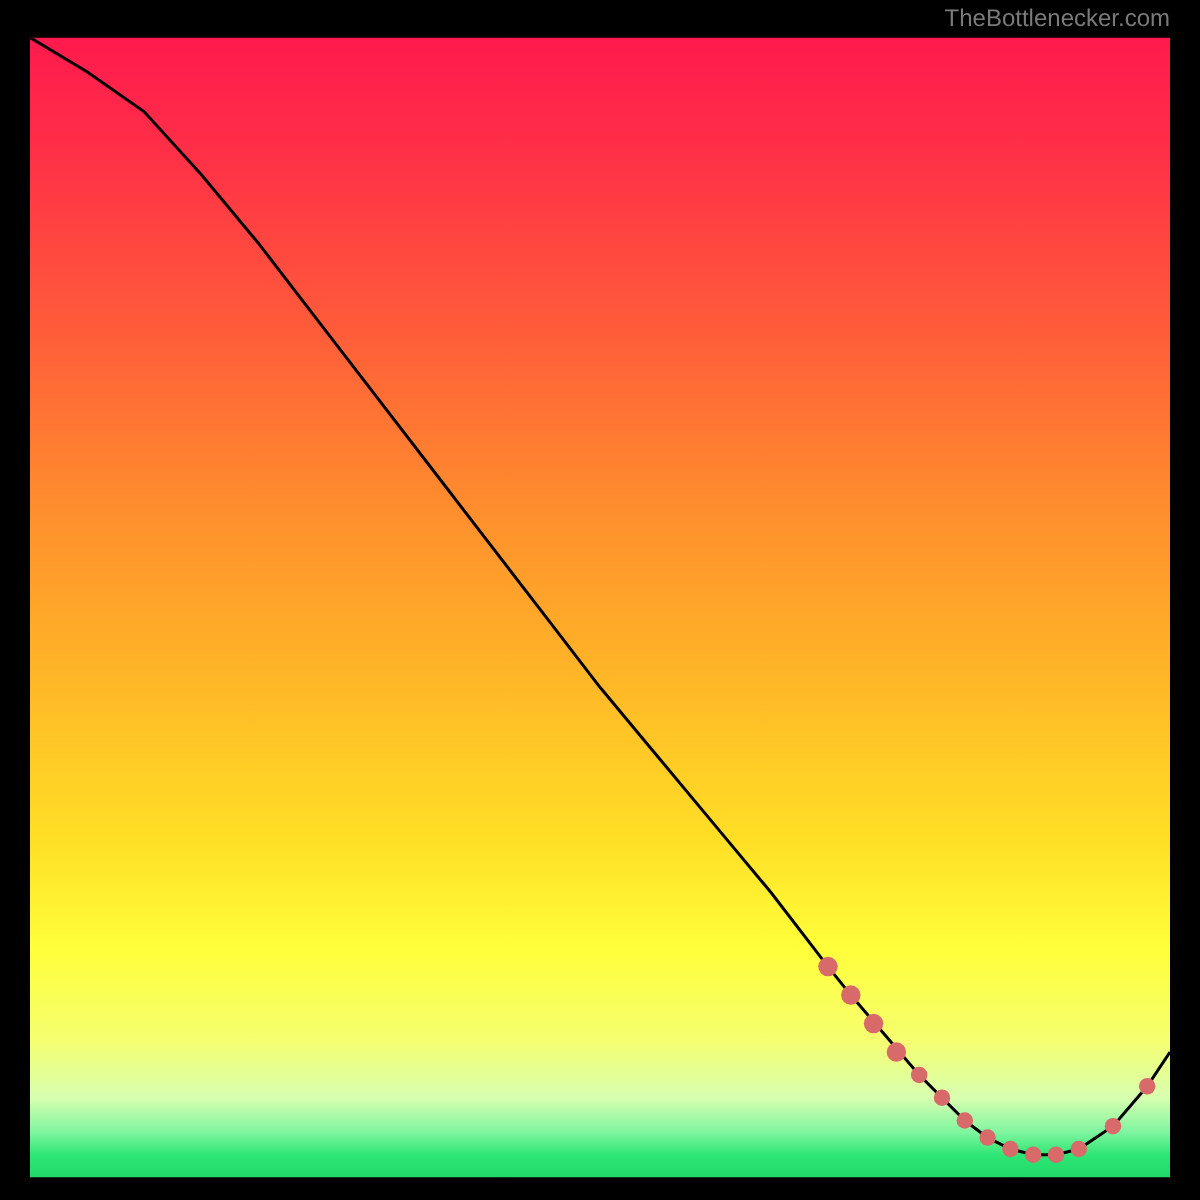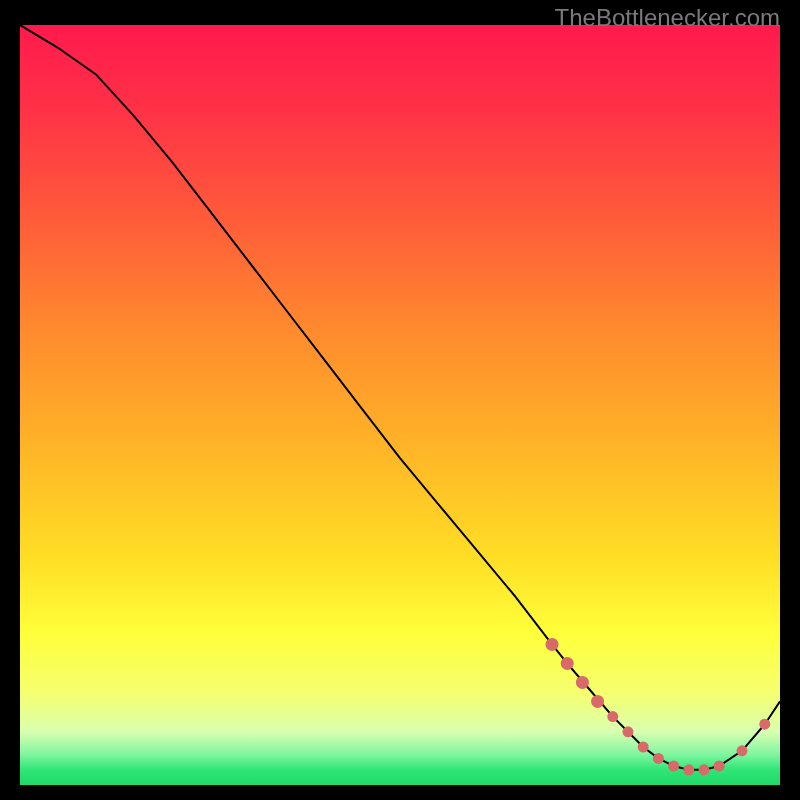--- a/index.html
+++ b/index.html
@@ -8,21 +8,21 @@
     height: 800px;
     background: #000;
     position: relative;
     font-family: Arial, sans-serif;
   }
   .attribution {
     position: absolute;
     top: 4px;
     right: 20px;
     color: #7a7a7a;
-    font-size: 24px;
+    font-size: 16px;
     font-weight: 500;
     z-index: 10;
   }
   .plot-area {
     position: absolute;
     left: 20px;
     top: 25px;
     width: 760px;
     height: 760px;
   }

